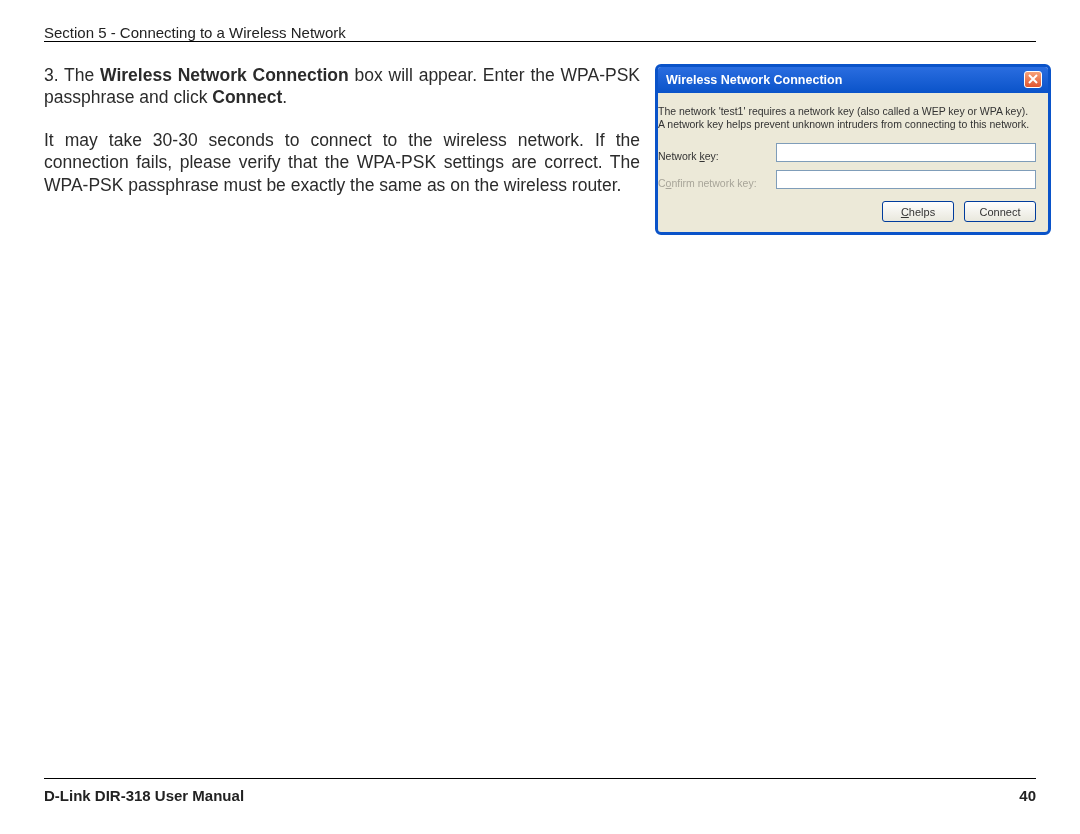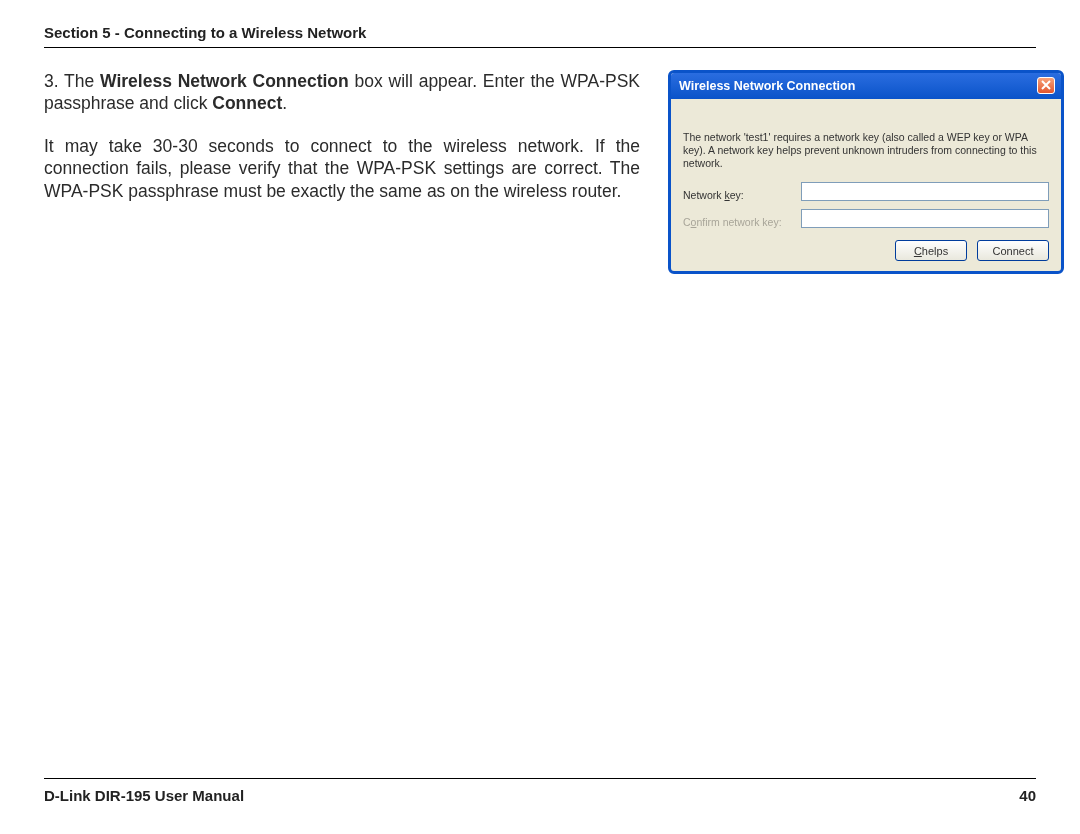--- a/index.html
+++ b/index.html
@@ -7,28 +7,27 @@
     width: 1080px;
     height: 834px;
     background: #fff;
     font-family: "Myriad Pro", "Segoe UI", Arial, sans-serif;
     color: #222;
     position: relative;
     padding: 24px 44px 0 44px;
   }
   .header-section {
     font-size: 15px;
-    font-weight: 700;
-    padding-bottom: 6px;
+    font-weight: 400;
     border-bottom: 1.5px solid #000;
   }
   .content-row {
     display: flex;
     margin-top: 22px;
-    gap: 28px;
+    gap: 15px;
   }
   .text-col {
     flex: 0 0 596px;
     font-size: 17.5px;
     line-height: 1.28;
     color: #2b2b2b;
   }
   .step-para { text-align: justify; margin-bottom: 20px; }
   .step-num { display:inline; }
   .bold { font-weight: 700; }
@@ -56,23 +55,22 @@
   .xp-close {
     width: 18px; height: 17px;
     background: linear-gradient(to bottom,#f7a27a,#e2552e);
     border: 1px solid #fff;
     border-radius: 3px;
     display:flex; align-items:center; justify-content:center;
     cursor:pointer;
   }
   .xp-close svg { width:10px; height:10px; }
   .xp-body {
-    padding: 12px 12px 10px 12px;
+    padding: 12px 12px 10px 0;
     color: #333;
-    margin-top: 20px;
   }
   .xp-desc { font-size: 10.5px; line-height: 1.25; margin-bottom: 12px; }
   .xp-instruct { font-size: 10.5px; margin-bottom: 14px; }
   .xp-field-row { display:flex; align-items:flex-end; margin-bottom:8px; }
   .xp-label { width: 118px; font-size: 10.5px; }
   .xp-label.disabled { color: #a8a599; }
   .xp-label .ul { text-decoration: underline; }
   .xp-input {
     flex:1;
     height: 19px;
@@ -152,15 +150,15 @@
           <div class="xp-btn">
               <span>Connect</span>
             </div>
         </div>
       </div>
     </div>
   </div>
 </div>
 
 <div class="footer">
-  <span>D-Link DIR-195 User Manual</span>
+  <span>D-Link DIR-318 User Manual</span>
   <span>40</span>
 </div>
 
 </body></html>

